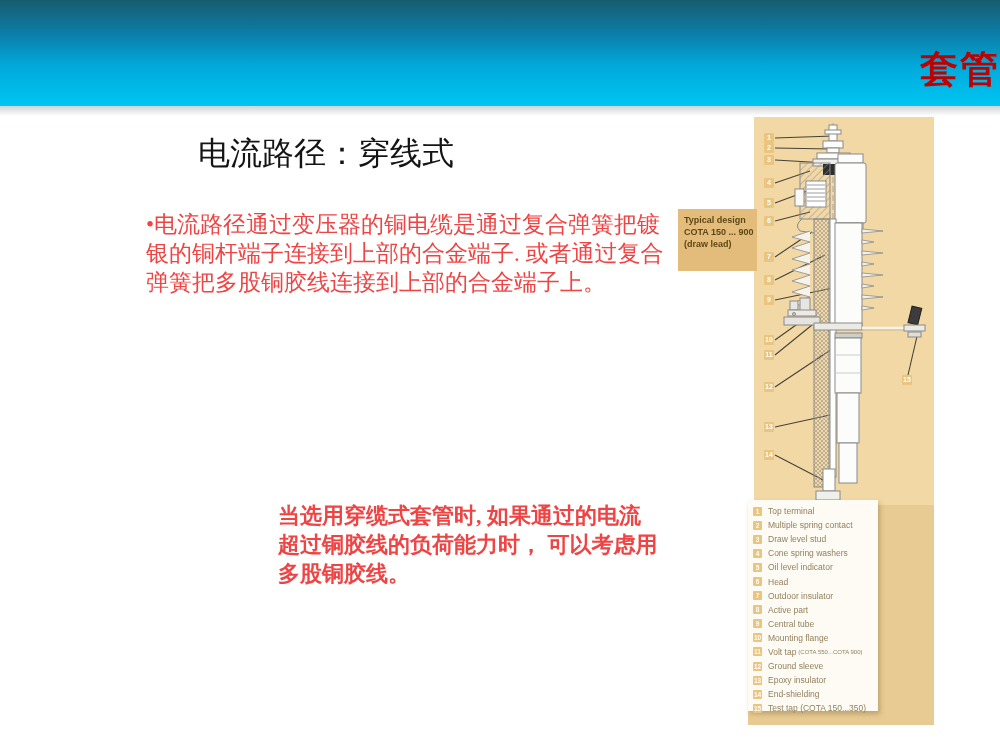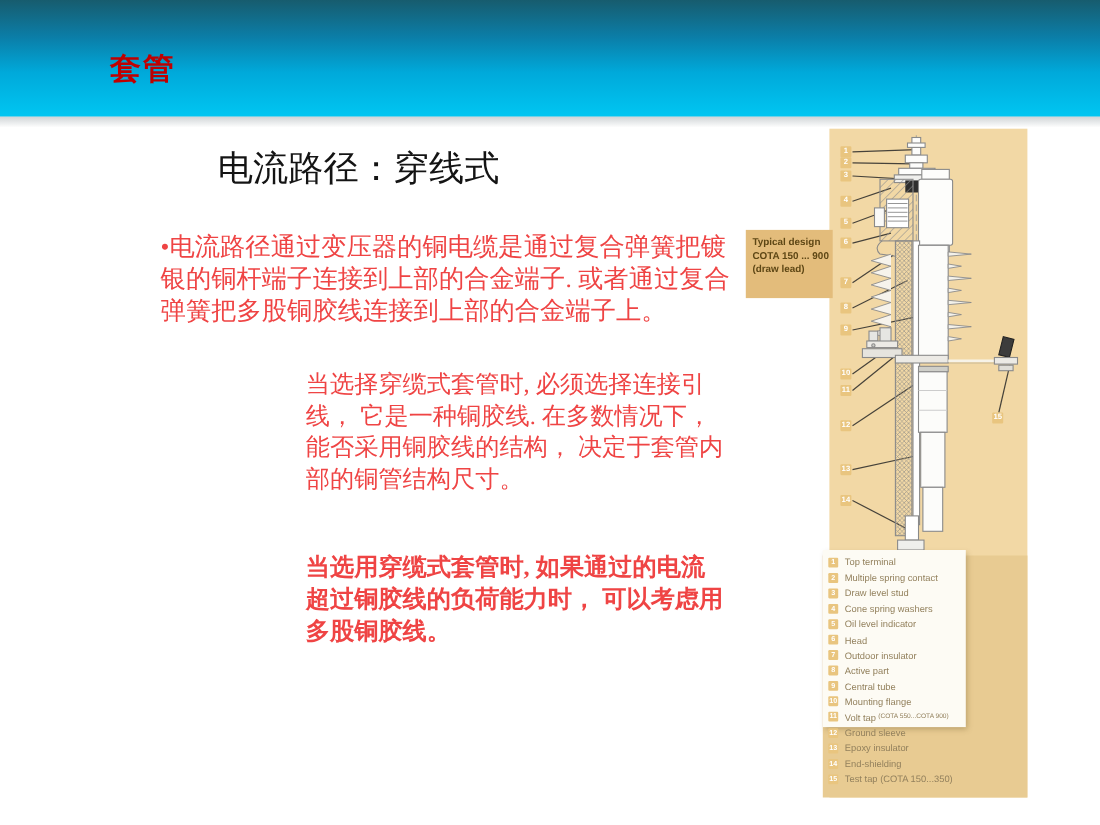--- a/index.html
+++ b/index.html
@@ -3,39 +3,39 @@
 <meta charset="utf-8">
 <style>
   html,body{margin:0;padding:0;background:#fff;}
   .slide{position:relative;width:1000px;height:750px;background:#ffffff;overflow:hidden;
          font-family:"Liberation Serif", serif;}
   
   .header{position:absolute;left:0;top:0;width:1000px;height:106px;
     background:linear-gradient(180deg,#175c6e 0%,#0b7ea8 32%,#00a9da 62%,#00c6f2 100%);}
   .header-shadow{position:absolute;left:0;top:106px;width:1000px;height:10px;
     background:linear-gradient(180deg,rgba(150,160,165,.45),rgba(255,255,255,0));}
-  .slide-title{position:absolute;left:100px;top:44px;width:900px;text-align:left;
-    font-size:28px;font-weight:bold;color:#c00000;letter-spacing:2px;}
+  .slide-title{position:absolute;left:100px;top:44px;width:900px;text-align:right;
+    font-size:38px;font-weight:bold;color:#c00000;letter-spacing:2px;}
   
   .subtitle{position:absolute;left:198px;top:132px;font-size:32px;color:#141414;}
   .para{position:absolute;color:#ef4444;white-space:pre-line;}
   .p1{left:146px;top:210px;width:540px;font-size:23px;line-height:29px;}
   .p2{left:278px;top:334px;width:410px;font-size:22px;line-height:29px;}
   .p3{left:278px;top:501px;width:410px;font-size:22px;line-height:29px;font-weight:bold;}
   
   .panel{position:absolute;left:754px;top:117px;width:180px;height:608px;background:#f2d8a5;}
   .drawing{position:absolute;left:0;top:0;}
   .marker{position:absolute;width:10px;height:10px;background:#e9c57f;color:#fff;
     font-family:"Liberation Sans",sans-serif;font-size:7px;font-weight:bold;
     text-align:center;line-height:10px;border-radius:1px;}
   .caption{position:absolute;left:678px;top:209px;width:79px;height:62px;background:#e3bc7b;
     color:#5e4715;font-family:"Liberation Sans",sans-serif;font-weight:bold;
     font-size:9px;line-height:12px;padding:5px 0 0 6px;white-space:pre-line;box-sizing:border-box;}
   .legend-shadow{position:absolute;left:748px;top:505px;width:186px;height:220px;background:#e8cb92;}
-  .legend{position:absolute;left:748px;top:500px;width:130px;height:161px;background:#fdfbf4;
+  .legend{position:absolute;left:748px;top:500px;width:130px;height:211px;background:#fdfbf4;
     box-shadow:2px 3px 5px rgba(110,85,40,.35);font-family:"Liberation Sans",sans-serif;
     box-sizing:border-box;padding-top:4px;}
   .lrow{display:flex;align-items:center;height:14.1px;padding-left:5px;}
   .lnum{width:9px;height:9px;background:#e9c57f;color:#fff;font-size:6.5px;font-weight:bold;
     text-align:center;line-height:9px;flex:none;border-radius:1px;}
   .llabel{margin-left:6px;font-size:8.5px;color:#93815d;white-space:nowrap;}
   .lnote{margin-left:2px;font-size:6px;color:#93815d;white-space:nowrap;}
 </style>
 </head>
 <body>
@@ -43,24 +43,20 @@
 <div class="slide">
 
   <div class="header"></div>
   <div class="header-shadow"></div>
   <div class="slide-title">套管</div>
 
   <div class="subtitle">电流路径：穿线式</div>
   <div class="para p1">•电流路径通过变压器的铜电缆是通过复合弹簧把镀
 银的铜杆端子连接到上部的合金端子. 或者通过复合
 弹簧把多股铜胶线连接到上部的合金端子上。</div>
-  <div class="para p2">当选择穿缆式套管时, 必须选择连接引
-线， 它是一种铜胶线. 在多数情况下，
-能否采用铜胶线的结构， 决定于套管内
-部的铜管结构尺寸。</div>
   <div class="para p3">当选用穿缆式套管时, 如果通过的电流
 超过铜胶线的负荷能力时， 可以考虑用
 多股铜胶线。</div>
 
   <div class="panel">
     <svg class="drawing" width="180" height="608">
       <defs>
         <pattern id="hx" width="5" height="5" patternUnits="userSpaceOnUse" patternTransform="rotate(45)">
           <line x1="0" y1="0" x2="0" y2="5" stroke="#8f8f8f" stroke-width="1"></line>
         </pattern>

